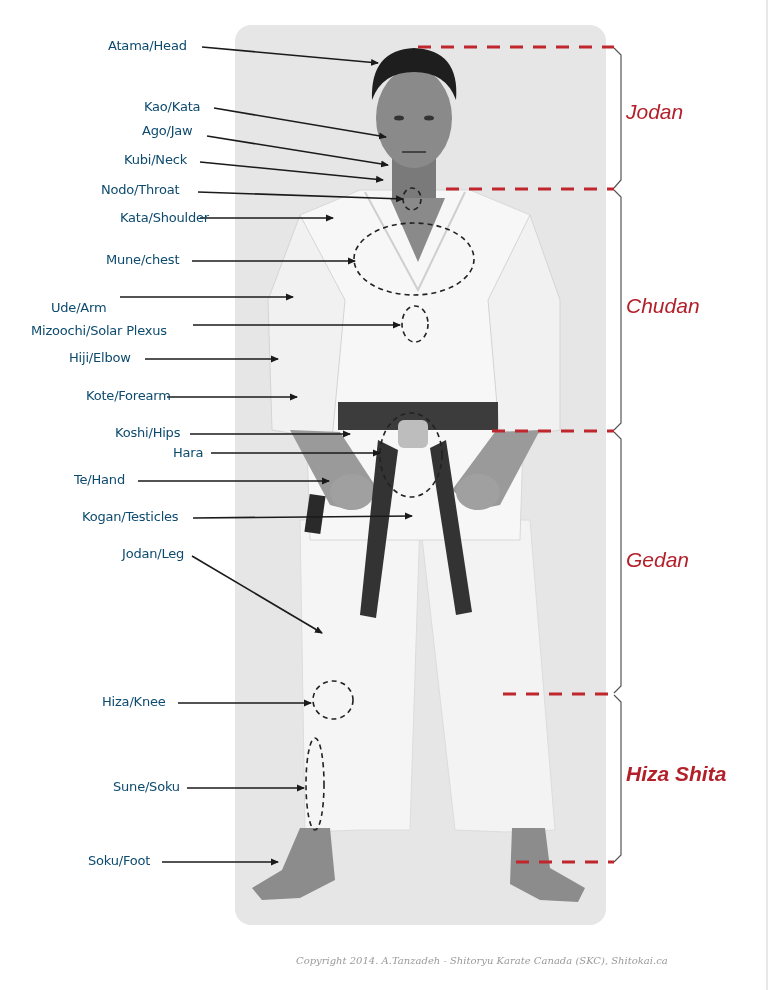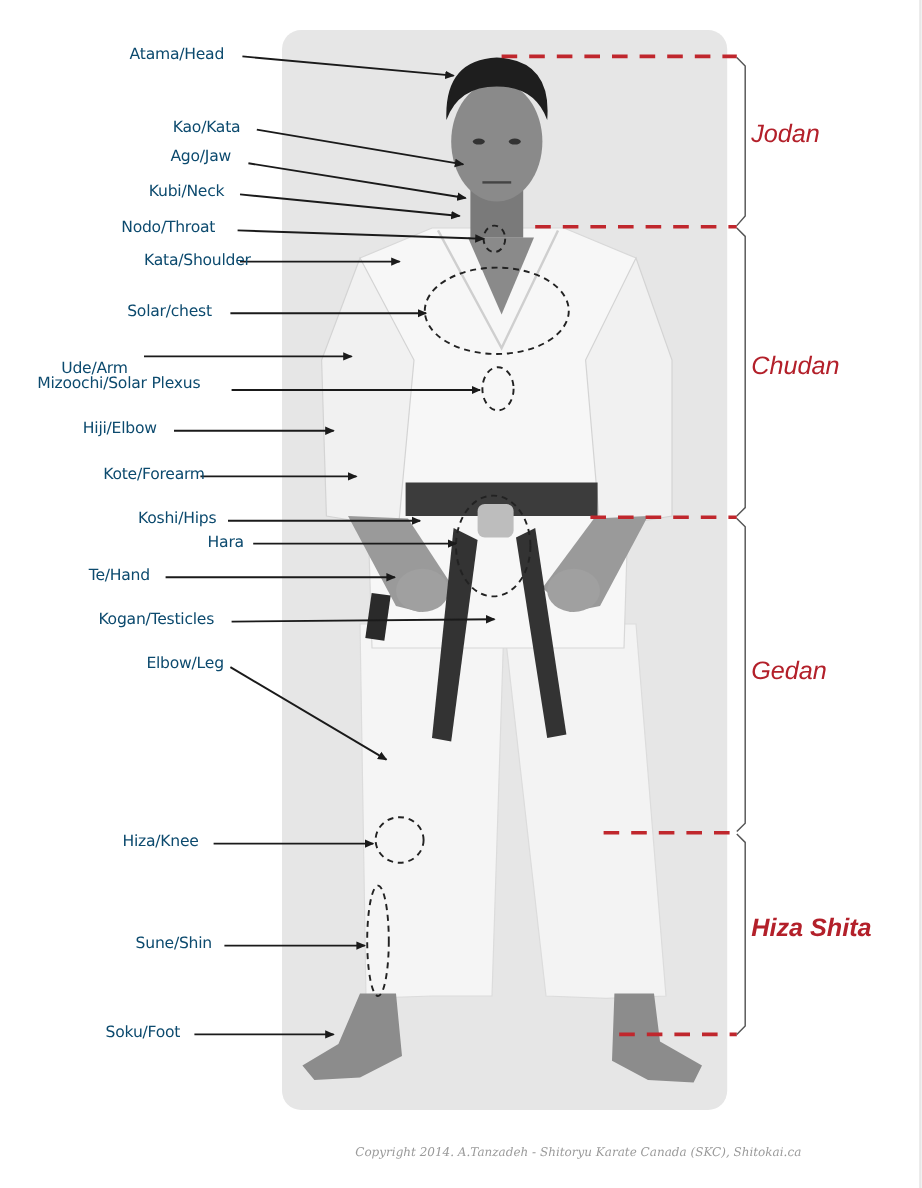--- a/index.html
+++ b/index.html
@@ -107,32 +107,32 @@
     <path d="M614,695 L621,702 L621,855 L614,862"></path>
   </g>
 </svg>
 
 <div class="label" style="left:108px; top:38px;">Atama/Head</div>
 <div class="label" style="left:144px; top:99px;">Kao/Kata</div>
 <div class="label" style="left:142px; top:123px;">Ago/Jaw</div>
 <div class="label" style="left:124px; top:152px;">Kubi/Neck</div>
 <div class="label" style="left:101px; top:182px;">Nodo/Throat</div>
 <div class="label" style="left:91px; top:210px;margin-left:29px;">Kata/Shoulder</div>
-<div class="label" style="left:106px; top:252px;">Solar/chest</div>
+<div class="label" style="left:106px; top:252px;">Mune/chest</div>
 <div class="label" style="left:51px; top:288px;margin-top:12px;">Ude/Arm</div>
-<div class="label" style="left:31px; top:312px;">Mizoochi/Solar Plexus</div>
+<div class="label" style="left:31px; top:323px;">Mizoochi/Solar Plexus</div>
 <div class="label" style="left:69px; top:350px;">Hiji/Elbow</div>
 <div class="label" style="left:70px; top:388px;margin-left:16px;">Kote/Forearm</div>
 <div class="label" style="left:115px; top:425px;">Koshi/Hips</div>
 <div class="label" style="left:173px; top:445px;">Hara</div>
 <div class="label" style="left:74px; top:472px;">Te/Hand</div>
 <div class="label" style="left:82px; top:509px;">Kogan/Testicles</div>
-<div class="label" style="left:122px; top:546px;">Elbow/Leg</div>
+<div class="label" style="left:122px; top:546px;">Jodan/Leg</div>
 <div class="label" style="left:102px; top:694px;">Hiza/Knee</div>
-<div class="label" style="left:113px; top:779px;">Sune/Shin</div>
+<div class="label" style="left:113px; top:779px;">Sune/Soku</div>
 <div class="label" style="left:88px; top:853px;">Soku/Foot</div>
 
 <div class="zone" style="left:626px; top:100px;">Jodan</div>
 <div class="zone" style="left:626px; top:294px;">Chudan</div>
 <div class="zone" style="left:626px; top:548px;">Gedan</div>
 <div class="zone" style="left:626px; top:762px;font-weight:bold;">Hiza Shita</div>
 
 <div class="copyright">Copyright 2014. A.Tanzadeh - Shitoryu Karate Canada (SKC), Shitokai.ca</div>
 <div class="rborder"></div>
 

